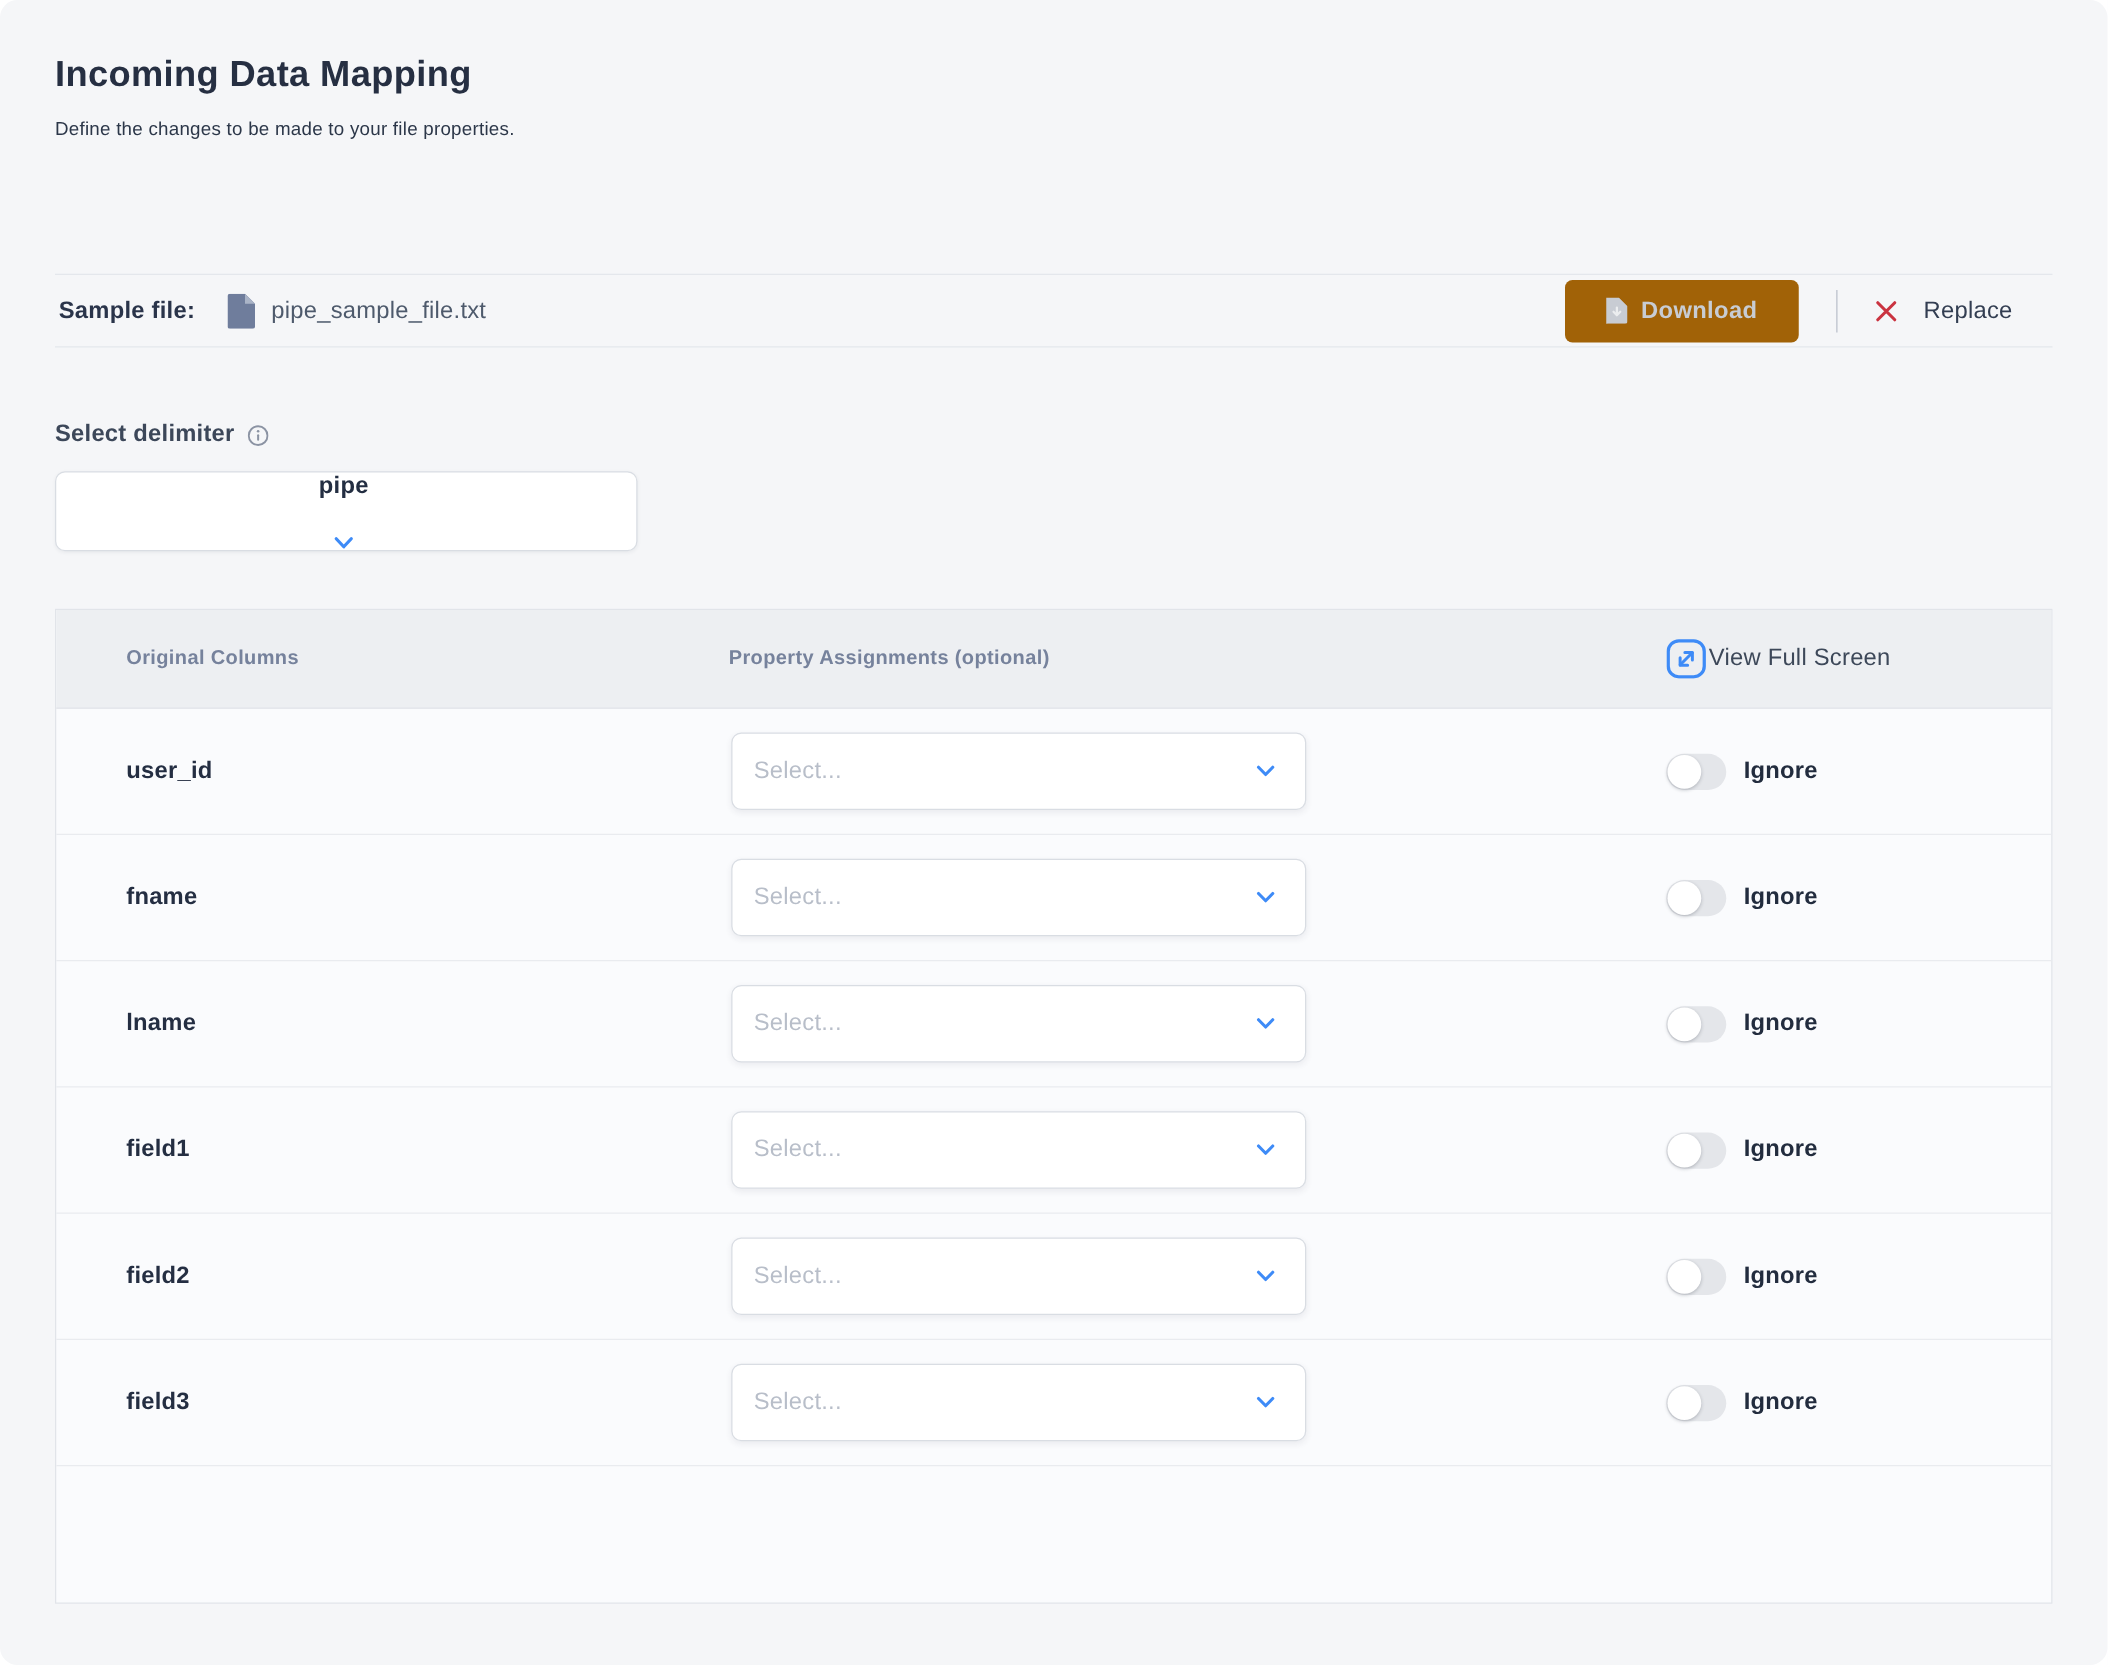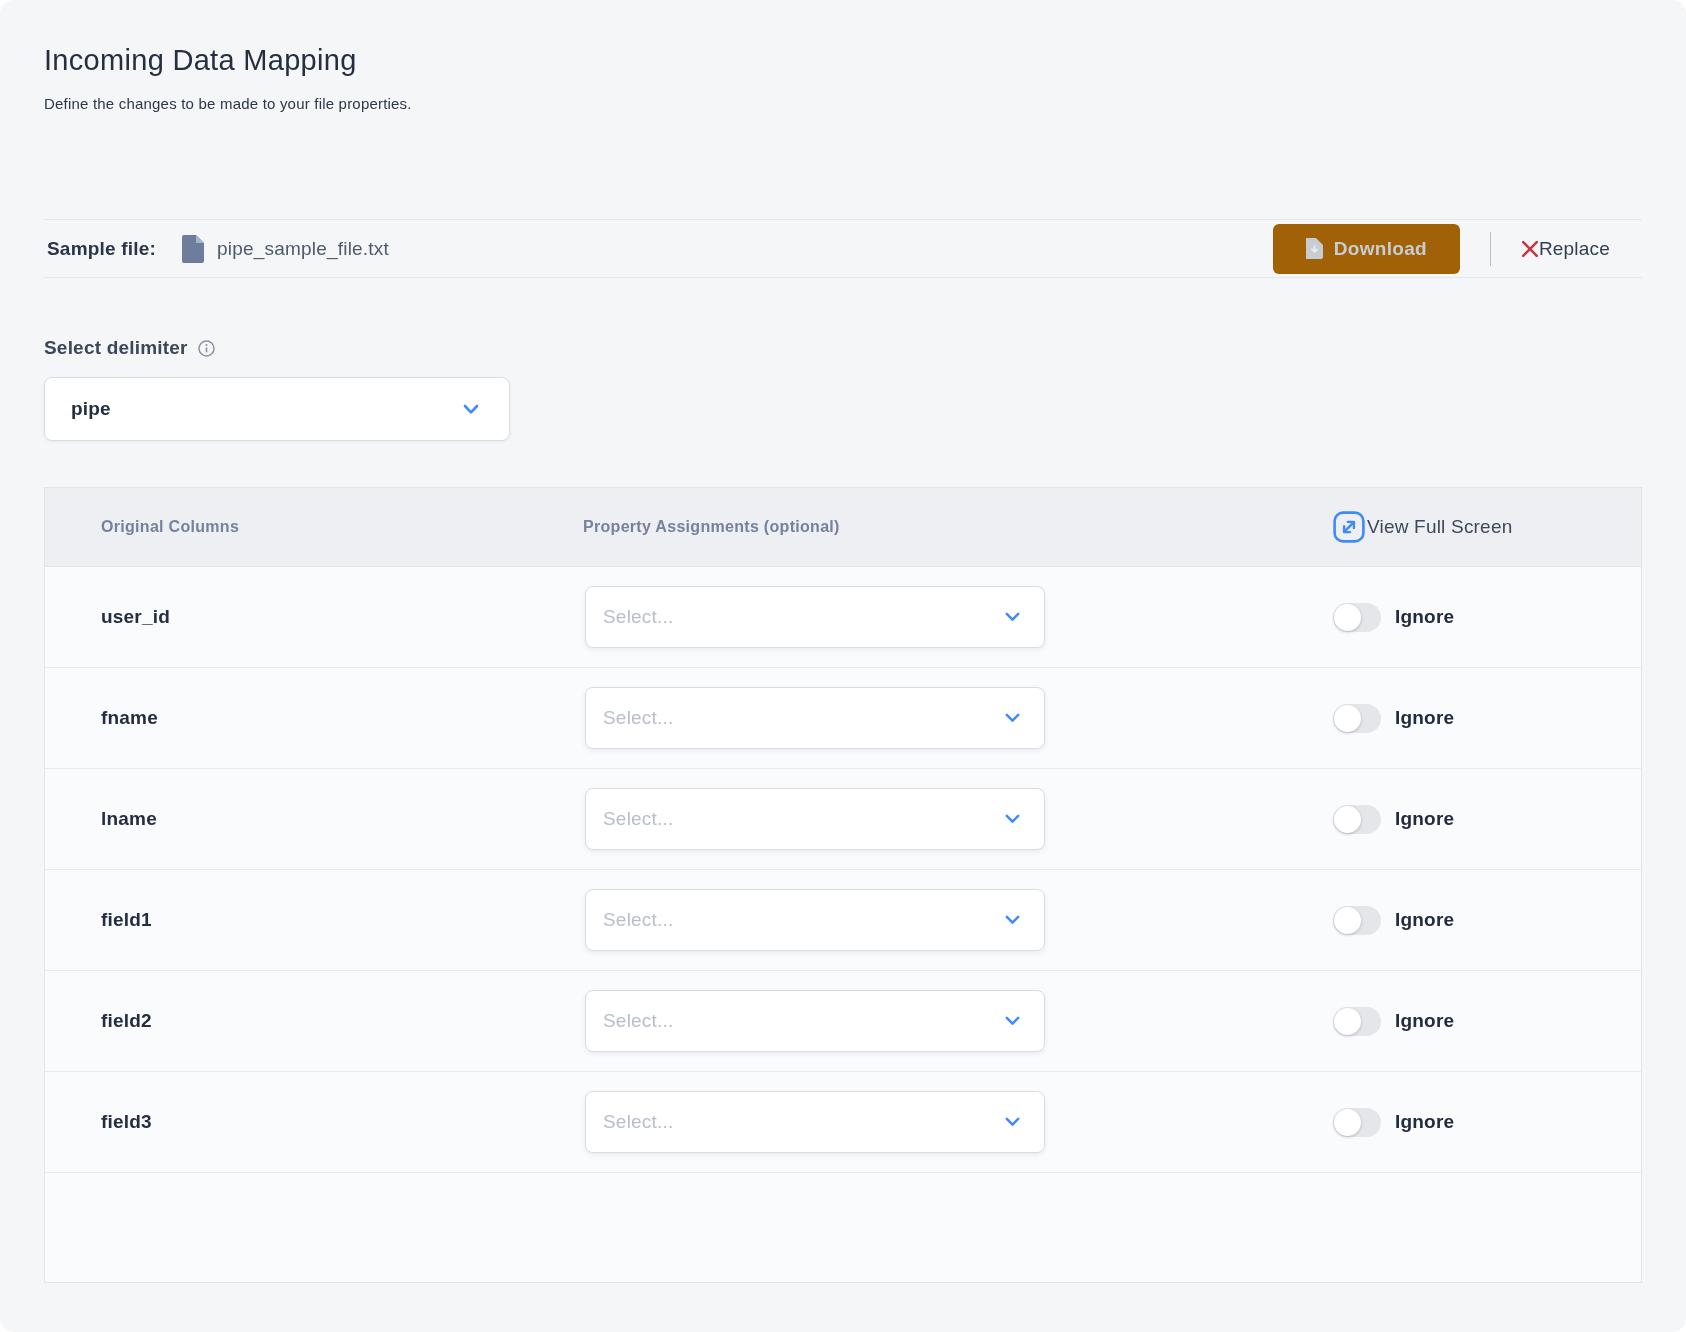--- a/index.html
+++ b/index.html
@@ -8,21 +8,21 @@
     font-family:"Liberation Sans","DejaVu Sans",sans-serif;
     -webkit-font-smoothing:antialiased;
   }
   .page{
     position:relative;width:1686px;height:1332px;
     background:#f5f6f8;border-radius:14px;box-sizing:border-box;
   }
   
   .page-title{
     position:absolute;left:44px;top:44px;margin:0;
-    font-size:29px;font-weight:400;color:#262f42;letter-spacing:.3px;
+    font-size:29px;font-weight:700;color:#262f42;letter-spacing:.3px;
   }
   .page-subtitle{
     position:absolute;left:44px;top:95px;margin:0;
     font-size:15px;font-weight:400;color:#2c3749;letter-spacing:.2px;
   }
   
   .sample-bar{
     position:absolute;left:44px;top:219px;width:1598px;height:59px;
     box-sizing:border-box;border-top:1px solid #e4e7ec;border-bottom:1px solid #e4e7ec;
     display:flex;align-items:center;padding-right:32px;
@@ -31,34 +31,34 @@
   .file-icon{margin-left:26px;display:flex;align-items:center;}
   .file-name{margin-left:13px;font-size:19px;color:#4e5a6c;letter-spacing:.2px;}
   .flex-spacer{flex:1;}
   .download-btn{
     width:187px;height:50px;border:none;border-radius:6px;background:#a16207;
     color:#c8ccd3;font-family:inherit;font-size:19px;font-weight:600;letter-spacing:.3px;
     display:flex;align-items:center;justify-content:center;gap:11px;cursor:default;
   }
   .v-divider{width:1px;height:34px;background:#bac0ca;margin:0 30px;}
   .replace-btn{
-    background:none;border:none;padding:0;display:flex;align-items:center;gap:0;
+    background:none;border:none;padding:0;display:flex;align-items:center;gap:21px;
     font-family:inherit;font-size:19px;font-weight:500;color:#333e52;cursor:pointer;letter-spacing:.2px;
   }
   
   .delimiter-label-row{
     position:absolute;left:44px;top:337px;display:flex;align-items:center;gap:10px;
     font-size:19px;font-weight:600;color:#3c4759;letter-spacing:.2px;
   }
   .delimiter-select{
     position:absolute;left:44px;top:377px;width:466px;height:64px;box-sizing:border-box;
     background:#ffffff;border:1px solid #d9dde3;border-radius:8px;
     box-shadow:0 1px 3px rgba(35,46,66,.06);
     display:flex;align-items:center;justify-content:space-between;
-    padding:0 30px 0 26px;cursor:pointer;
+    padding:0 30px 0 26px;cursor:pointer;flex-direction:column;
   }
   .delimiter-value{font-size:19px;font-weight:600;color:#232e42;letter-spacing:.2px;}
   
   .map-table{
     position:absolute;left:44px;top:487px;width:1598px;height:796px;box-sizing:border-box;
     background:#fafbfd;border:1px solid #e1e4e9;
   }
   .thead{position:relative;height:78px;background:#edeff2;border-bottom:1px solid #e1e4e9;}
   .th-text{
     position:absolute;top:0;height:78px;line-height:78px;

